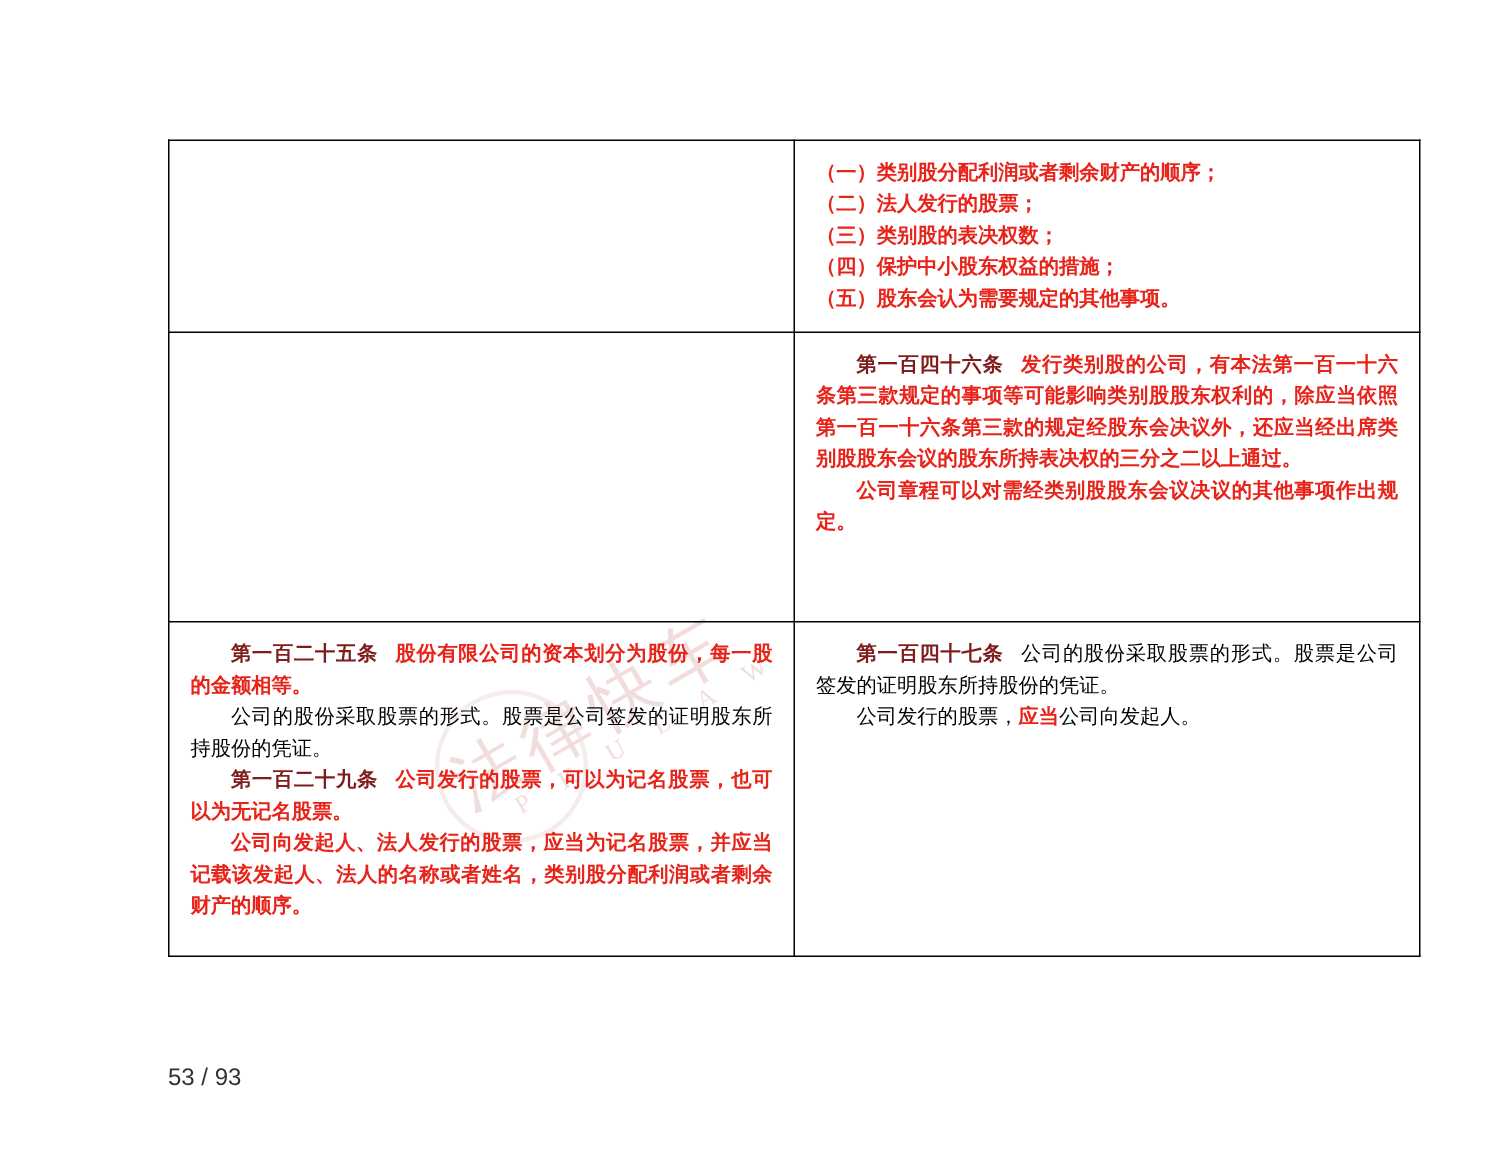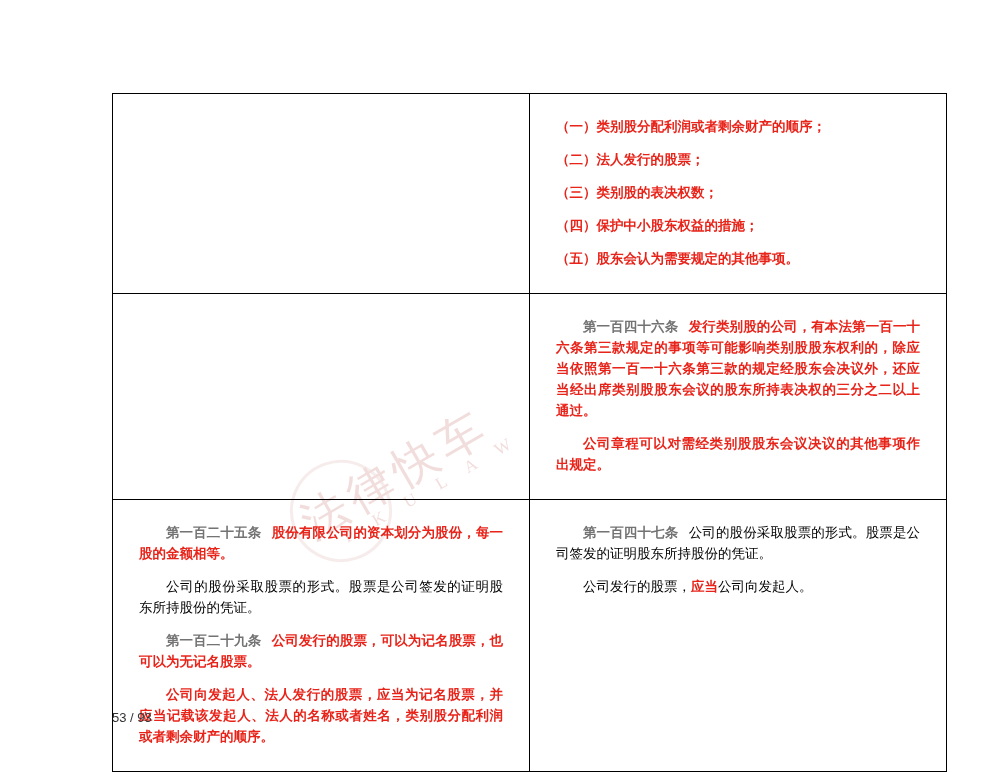--- a/index.html
+++ b/index.html
@@ -75,37 +75,37 @@
     border: 1px solid #000000;
     vertical-align: top;
     padding: 10px 14px 12px 14px;
     font-family: "Liberation Serif", serif;
   }
   td.col-left { width: 388px; }
   td.col-right { width: 388px; }
   .para {
     font-size: 13.5px;
     line-height: 21px;
-    margin: 12px;
+    margin: 0;
     color: #000000;
     text-align: justify;
   }
   .indent { text-indent: 2em; }
   .red { color: #e8241a; }
   .bold { font-weight: bold; }
   .art {
     font-weight: bold;
-    color: #737373;
+    color: #7f1d1d;
   }
   .mid-row-right { vertical-align: middle; }
   .footer {
     position: absolute;
     left: 112px;
     top: 710px;
-    font-size: 13px;
+    font-size: 16px;
     color: #333333;
     font-family: "Liberation Sans", sans-serif;
     z-index: 10;
   }
 </style>
 </head>
 <body>
 
 <div class="page">
 

